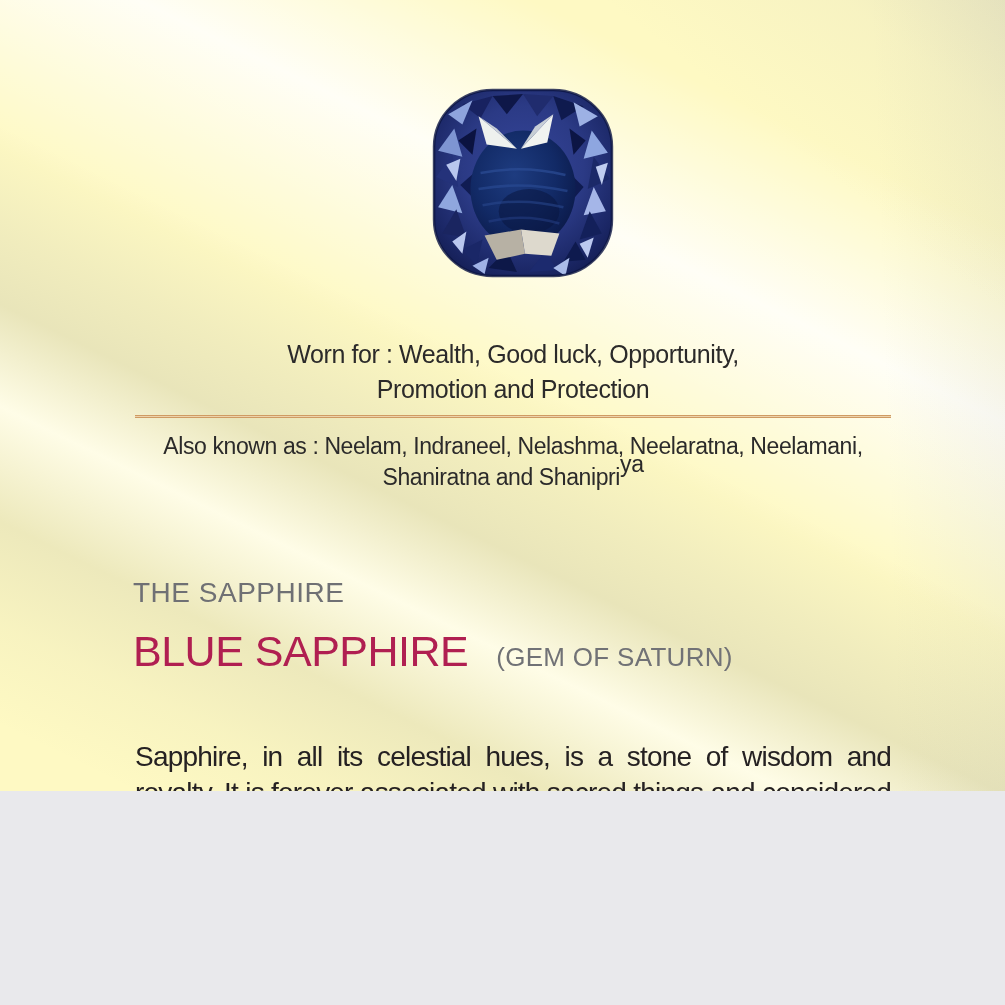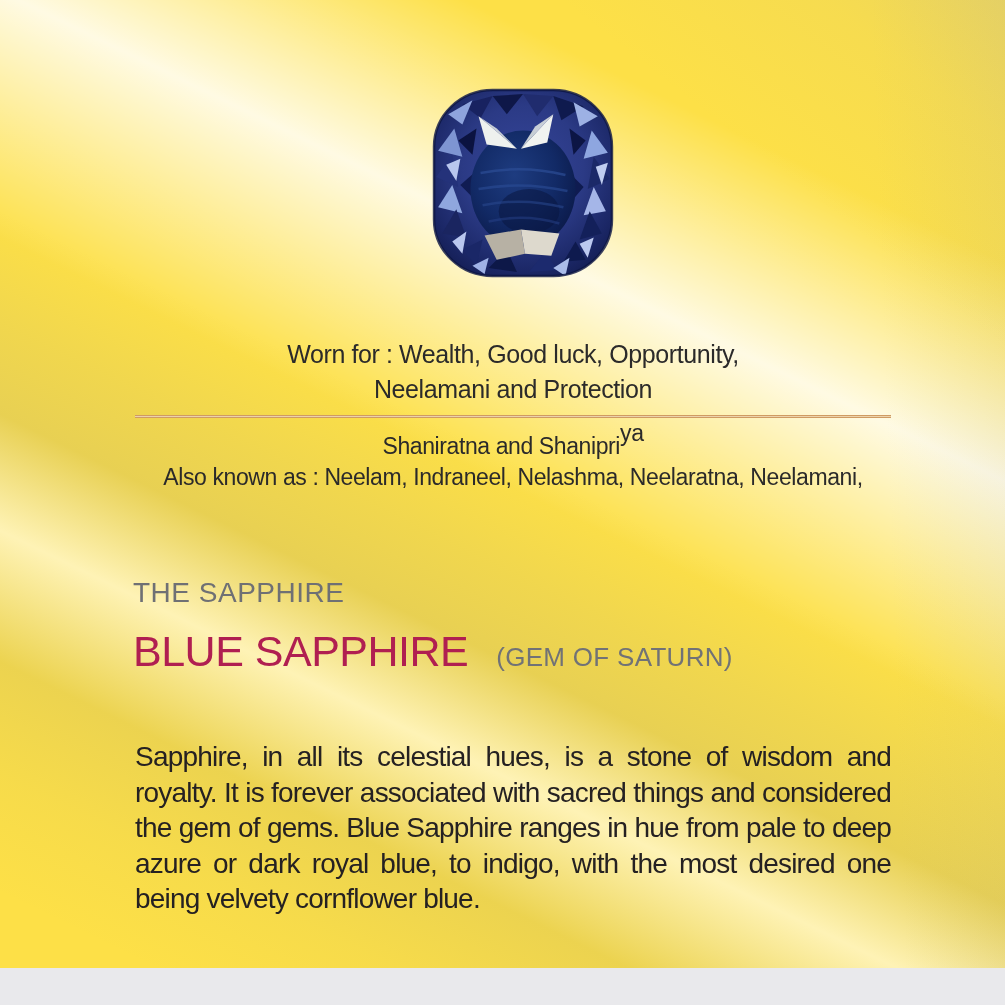--- a/index.html
+++ b/index.html
@@ -1,22 +1,22 @@
 <!DOCTYPE html>
 <html><head>
 <meta charset="utf-8">
 <style>
   html,body{margin:0;padding:0;background:#e9e9ec;}
   .canvas{
     position:relative;
-    width:1005px;height:968px;
+    width:1005px;height:791px;
     margin:0 auto;
     overflow:hidden;
     font-family:"Liberation Sans", sans-serif;
-    background-color:#fde047;
+    background-color:#fef9c3;
   }
   .bg{
     position:absolute;inset:0;
     background-image:
       linear-gradient(218deg, rgba(168,170,180,0.20) 0%, rgba(168,170,180,0.08) 8%, rgba(255,255,255,0) 20%),
       linear-gradient(268deg, rgba(160,162,172,0.10) 0%, rgba(255,255,255,0) 13%),
       linear-gradient(206deg, rgba(255,255,255,0) 48%, rgba(128,130,140,0.10) 56%, rgba(128,130,140,0.17) 62%, rgba(255,255,255,0.60) 70%, rgba(122,124,136,0.13) 79%, rgba(128,130,140,0.05) 87%, rgba(255,255,255,0) 95%),
       linear-gradient(206deg, rgba(255,255,255,0) 18%, rgba(255,255,255,0.85) 33%, rgba(255,255,255,0) 50%);
   }
   .gem-wrap{position:absolute;left:432px;top:88px;width:182px;height:190px;}
@@ -129,28 +129,28 @@
 
       <polygon points="52,146 88,140 92,164 64,170" fill="#b7b1a4"></polygon>
       <polygon points="88,140 126,144 118,166 92,164" fill="#ddd9cd"></polygon>
 
       <rect x="2" y="2" width="176" height="184" rx="58" ry="56" fill="none" stroke="#0b1442" stroke-width="2.5" opacity="0.8"></rect>
     </svg>
   </div>
 
   <div class="worn">
     <div>Worn for : Wealth, Good luck, Opportunity,</div>
-    <div>Neelamani and Protection</div>
+    <div>Promotion and Protection</div>
   </div>
 
   <div class="divider"></div>
 
   <div class="aka">
+    <div>Also known as : Neelam, Indraneel, Nelashma, Neelaratna, Neelamani,</div>
     <div><span>Shaniratna and Shanipri</span><span class="raised">ya</span></div>
-    <div>Also known as : Neelam, Indraneel, Nelashma, Neelaratna, Neelamani,</div>
   </div>
 
   <div class="heading">
     <div class="kicker">THE SAPPHIRE</div>
     <div class="title-row">
       <span class="title">BLUE SAPPHIRE</span>
       <span class="subtitle">(GEM OF SATURN)</span>
     </div>
   </div>
 

